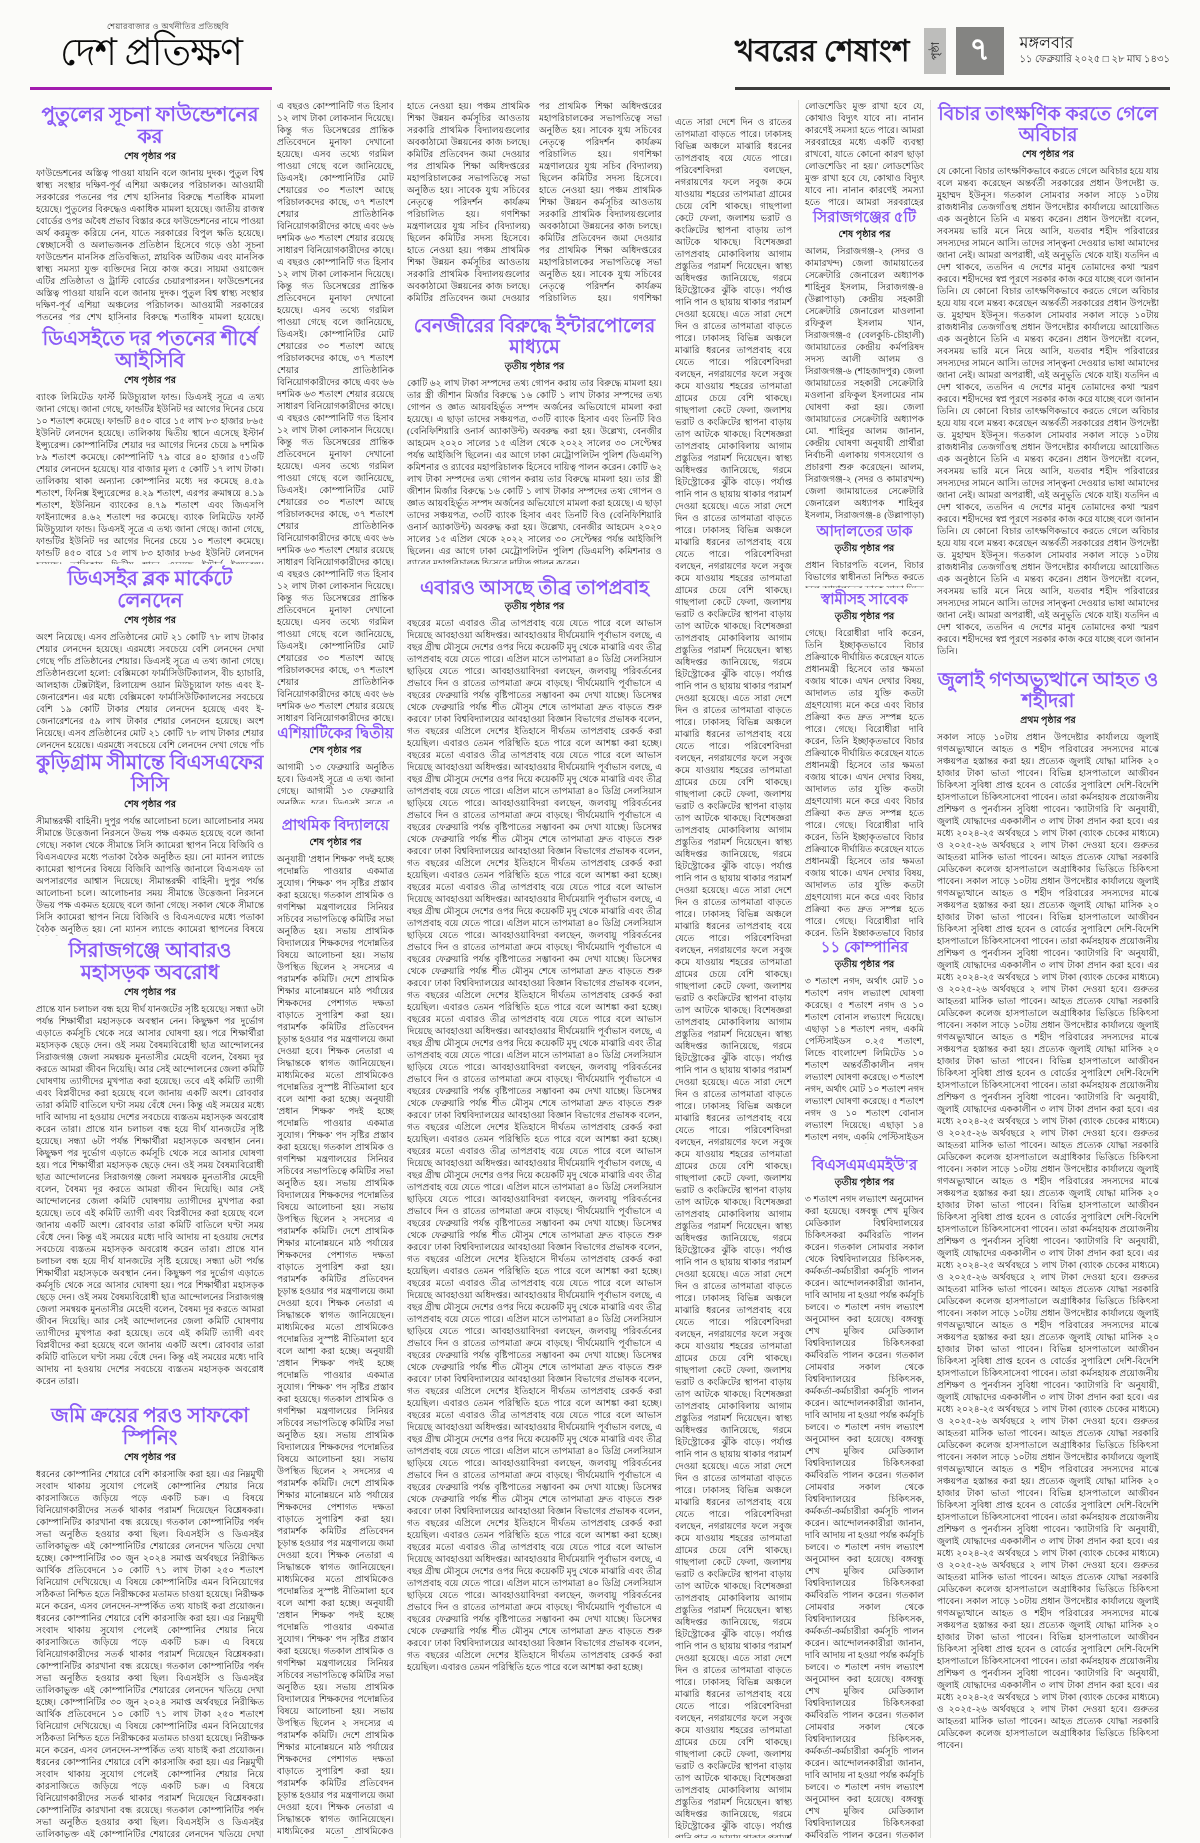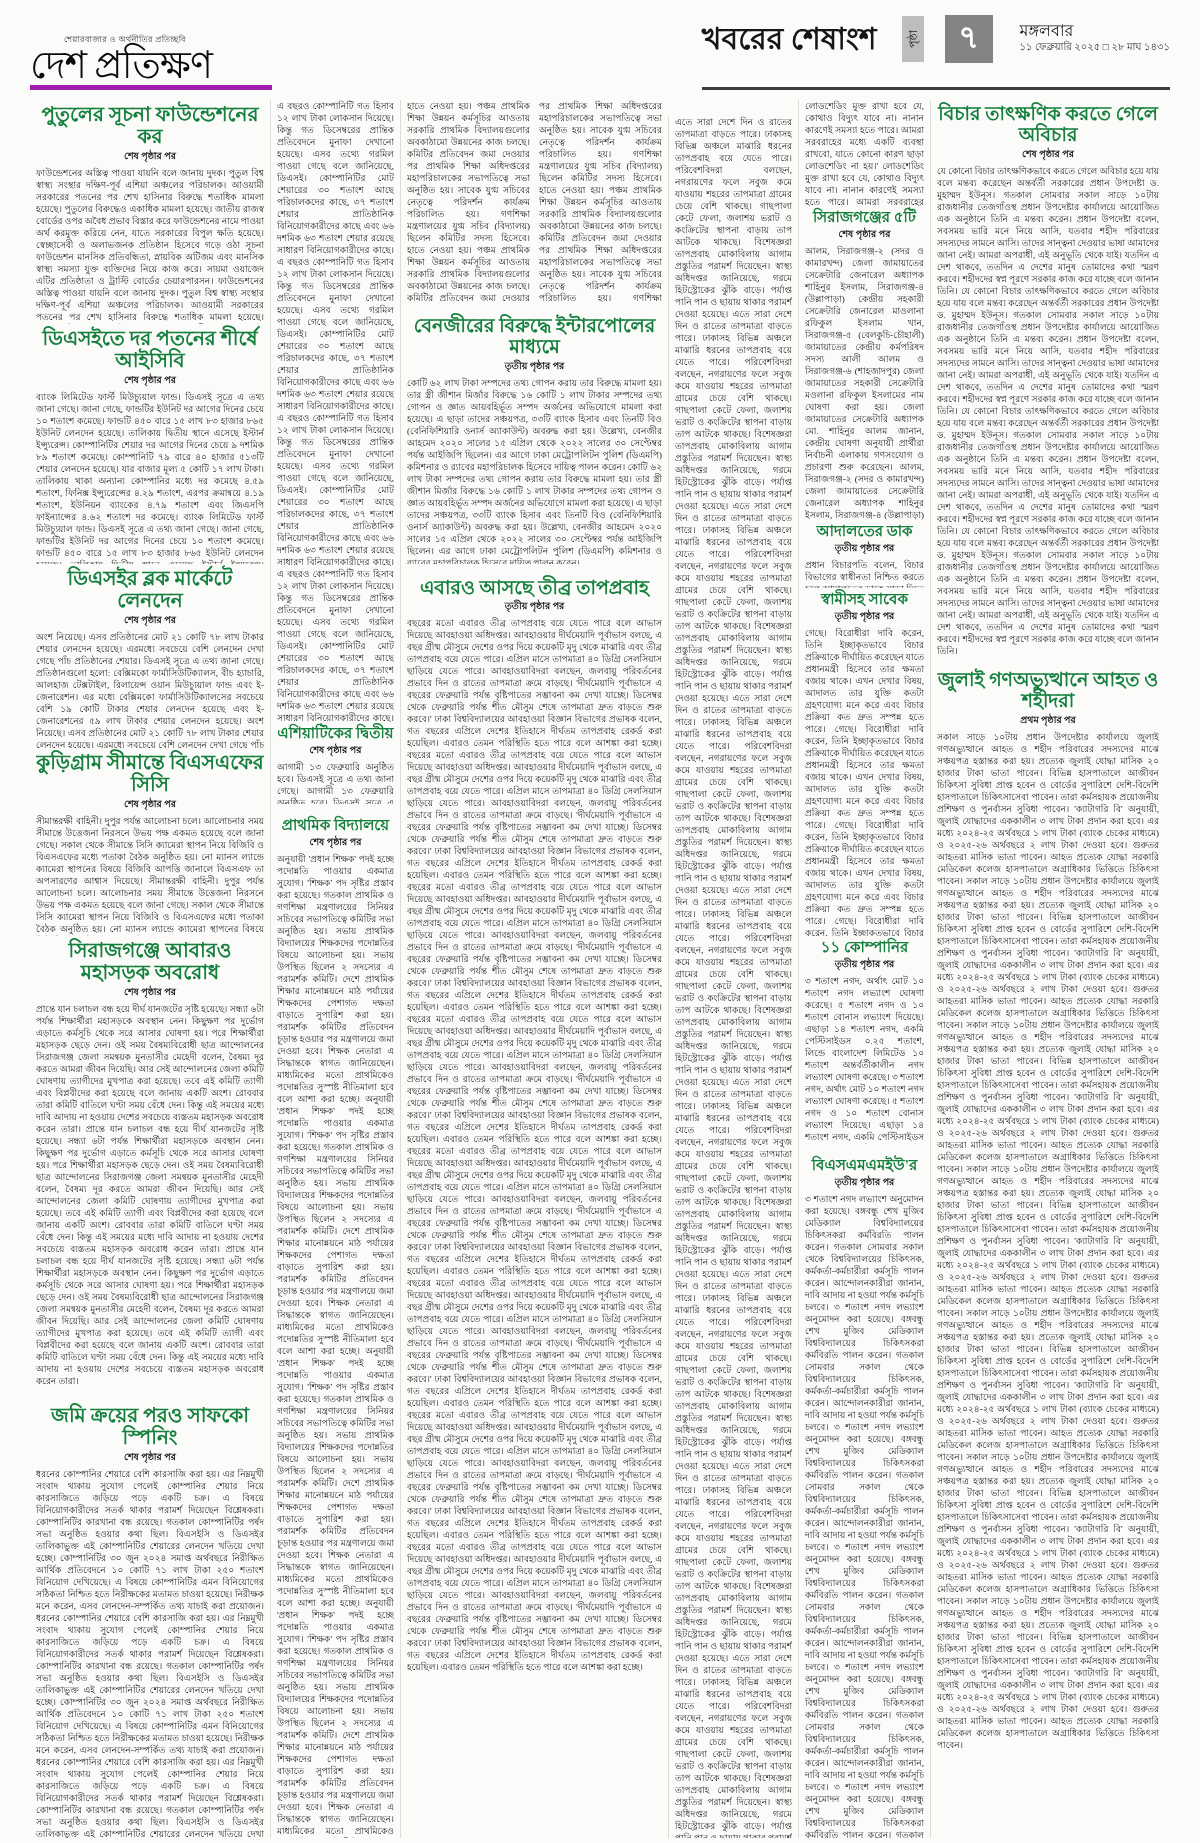--- a/index.html
+++ b/index.html
@@ -1,42 +1,42 @@
 <!DOCTYPE html>
 <html lang="bn"><head>
 <meta charset="utf-8">
 <style>
   html,body{margin:0;padding:0;}
   body{background:#e9e9e7;font-family:"Liberation Serif", serif;}
   .page{width:1200px;height:1843px;margin:0 auto;background:#fbfbf9;color:#161616;position:relative;overflow:hidden;box-sizing:border-box;padding:26px 30px 0 30px;}
   
   .masthead{display:flex;justify-content:space-between;align-items:flex-end;height:64px;}
-  .logo-block{border-bottom:5px solid #a21caf;padding-bottom:1px;width:242px;}
+  .logo-block{border-bottom:3px solid #a21caf;padding-bottom:16px;width:242px;text-align:center;}
   .tagline{font-size:8px;color:#333;padding-left:34px;letter-spacing:.5px;}
   .logo{font-size:38px;font-weight:normal;line-height:1.0;letter-spacing:-1px;color:#0a0a0a;}
-  .head-right{display:flex;align-items:center;gap:21px;border-bottom:3px solid #3c3c3c;padding-bottom:24px;}
+  .head-right{display:flex;align-items:center;gap:10px;border-bottom:3px solid #3c3c3c;padding-bottom:12px;}
   .section-title{font-size:30px;font-weight:bold;line-height:1;padding-right:4px;}
   .page-word{width:22px;height:46px;background:#bdbdbb;color:#222;display:flex;align-items:center;justify-content:center;font-size:11px;writing-mode:vertical-rl;transform:rotate(180deg);}
   .page-num{width:48px;height:48px;background:#848482;color:#fff;display:flex;align-items:center;justify-content:center;font-size:32px;font-weight:bold;}
   .date-block{padding-left:6px;}
   .weekday{font-size:16px;font-weight:normal;line-height:1.1;}
   .dateline{font-size:10px;color:#2e2e2e;}
   
   .bodygrid{display:flex;margin-top:10px;height:1738px;}
   .col{display:flex;flex-direction:column;box-sizing:border-box;padding:0 6px;min-width:0;}
   .col + .col{border-left:1px solid #dcdcd8;}
   .col-a{flex:0 0 240px;}
   .col-b{flex:0 0 130px;}
   .col-cd{flex:0 0 268px;}
   .col-e{flex:0 0 130px;margin-top:16px;}
   .col-f{flex:0 0 132px;}
   .col-g{flex:0 0 235px;align-items:center;}
   .story{overflow:hidden;flex:0 0 auto;}
   .fill{flex:1 1 auto;min-height:0;margin-top:10px;}
-  .headline{text-align:center;font-weight:bold;line-height:1.12;margin:3px 0 1px 0;color:#15803d;}
+  .headline{text-align:center;font-weight:bold;line-height:1.12;margin:3px 0 1px 0;color:#8b5cf6;}
   .h-a{font-size:20px;}
   .h-m{font-size:15px;}
   .h-w{font-size:19px;}
   .cont{text-align:center;font-size:9.5px;font-weight:bold;margin:0 0 3px 0;}
   .btxt{font-size:9px;line-height:12px;text-align:justify;margin:0;color:#1c1c1c;overflow:hidden;}
   .twocol{column-count:2;column-gap:9px;}
   .flow{flex:0 0 auto;}
 </style>
 </head>
 <body>

